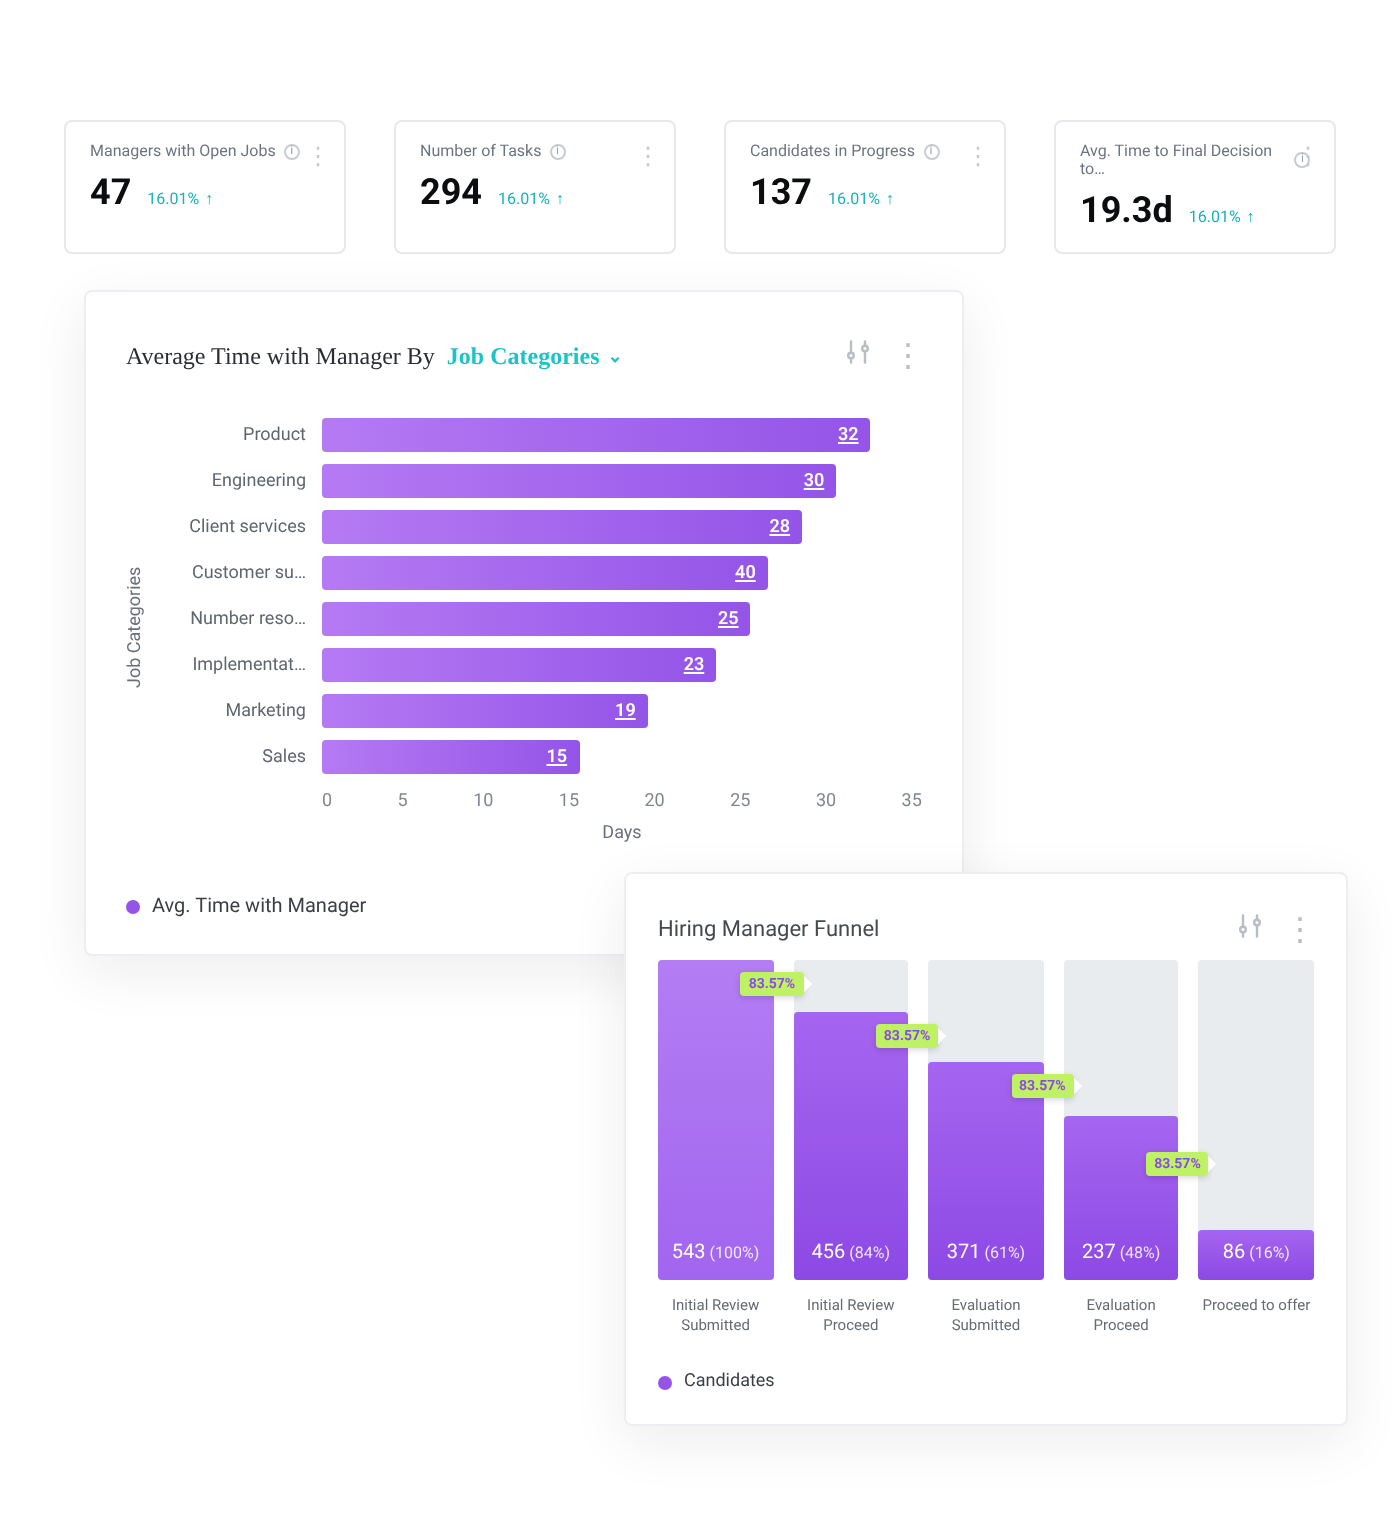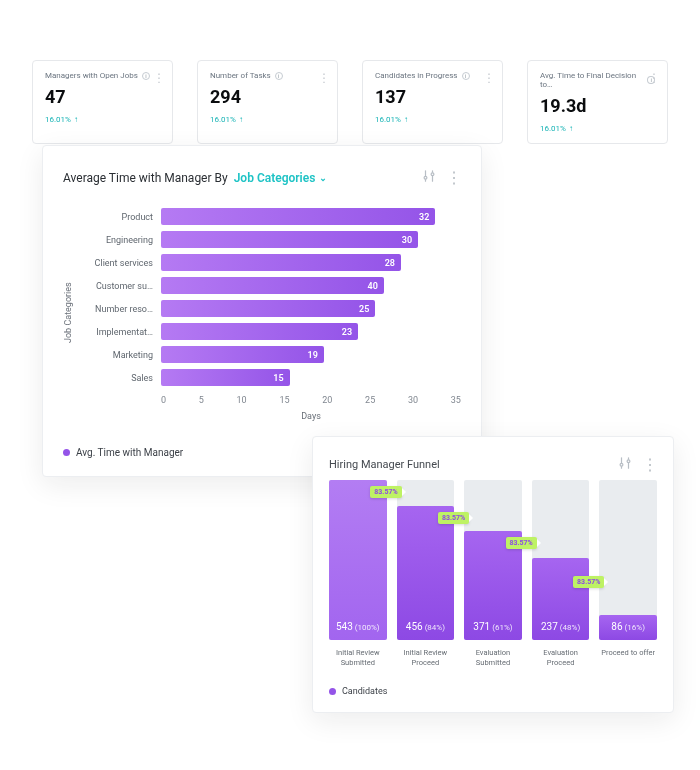--- a/index.html
+++ b/index.html
@@ -21,33 +21,33 @@
     background: #fff;
   }
   .kpi-title { font-size: 8px; color: #6b7580; display: flex; align-items: center; gap: 4px; }
   .kpi-info-icon {
     display:inline-flex; width:8px; height:8px; border:1px solid #c6ccd2; border-radius:50%;
     align-items:center; justify-content:center; font-size:6px; color:#97a0a8; line-height:1;
   }
   .kpi-more {
     position:absolute; top:10px; right:8px; color:#c4c9cf; font-size:12px; letter-spacing:-1px;
   }
-  .kpi-value-row { display:flex; align-items:baseline; gap:8px; margin-top:6px;flex-direction:column; }
+  .kpi-value-row { display:flex; align-items:baseline; gap:8px; margin-top:6px; }
   .kpi-value { font-size:18px; font-weight:700; color:#0b0d0f; }
   .kpi-delta { font-size:8px; color:#17b3b5; display:inline-flex; align-items:center; gap:3px; }
   .kpi-arrow { color:#17b3b5; font-size:8px; }
 
   
   .bar-card {
     position:absolute; left:42px; top:145px; width:440px;
     border:1px solid #eceef1; border-radius:4px; background:#fff;
     box-shadow: 0 8px 28px rgba(20,20,30,0.08);
     padding: 22px 20px 18px 20px;
   }
-  .bar-header { display:flex; align-items:center; justify-content:space-between; margin-bottom:18px; }
+  .bar-header { display:flex; align-items:center; justify-content:space-between; margin-bottom:18px;font-family:Liberation Serif, serif; }
   .bar-title-wrap { display:flex; align-items:center; gap:6px; font-size:12px; }
   .bar-title { color:#2a2e33; }
   .bar-dropdown { color:#1ec3c5; font-weight:600; display:inline-flex; align-items:center; gap:4px; cursor:pointer; }
   .chevron-down { font-size:9px; color:#1ec3c5; }
   .card-actions { display:flex; align-items:center; gap:10px; }
   .toggle-icon svg { width:14px; height:14px; }
   .more-dots { color:#b8bec5; font-size:16px; letter-spacing:-1px; }
 
   .bar-body { display:flex; }
   .y-label {
@@ -57,21 +57,21 @@
   .bar-plot { flex:1; position:relative; }
   .bar-row { display:flex; align-items:center; height:23px; }
   .bar-cat { width:82px; font-size:9px; color:#5f666e; text-align:right; padding-right:8px; white-space:nowrap; overflow:hidden; text-overflow:ellipsis; }
   .bar-track { flex:1; position:relative; height:17px; }
   .bar-fill {
     height:100%;
     background: linear-gradient(90deg,#b57af3,#9454e8);
     border-radius:2px;
     position:relative;
   }
-  .bar-value { position:absolute; right:6px; top:50%; transform:translateY(-50%); font-size:9px; color:#fff; font-weight:600; }
+  .bar-value { position:absolute; right:6px; top:50%; transform:translateY(-50%); font-size:9px; color:#fff; font-weight:600;text-decoration:underline; }
   .x-axis { display:flex; margin-left:82px; margin-top:6px; font-size:9px; color:#808790; justify-content:space-between; }
   .x-title { text-align:center; font-size:9px; color:#6a7079; margin-top:6px; margin-left:82px; }
 
   .bar-legend { display:flex; align-items:center; gap:6px; margin-top:26px; font-size:10px; color:#3a3f46; }
   .legend-dot { width:7px; height:7px; border-radius:50%; background:#9454e8; }
 
   
   .funnel-card {
     position:absolute; left:312px; top:436px; width:362px;
     border:1px solid #eceef1; border-radius:4px; background:#fff;

